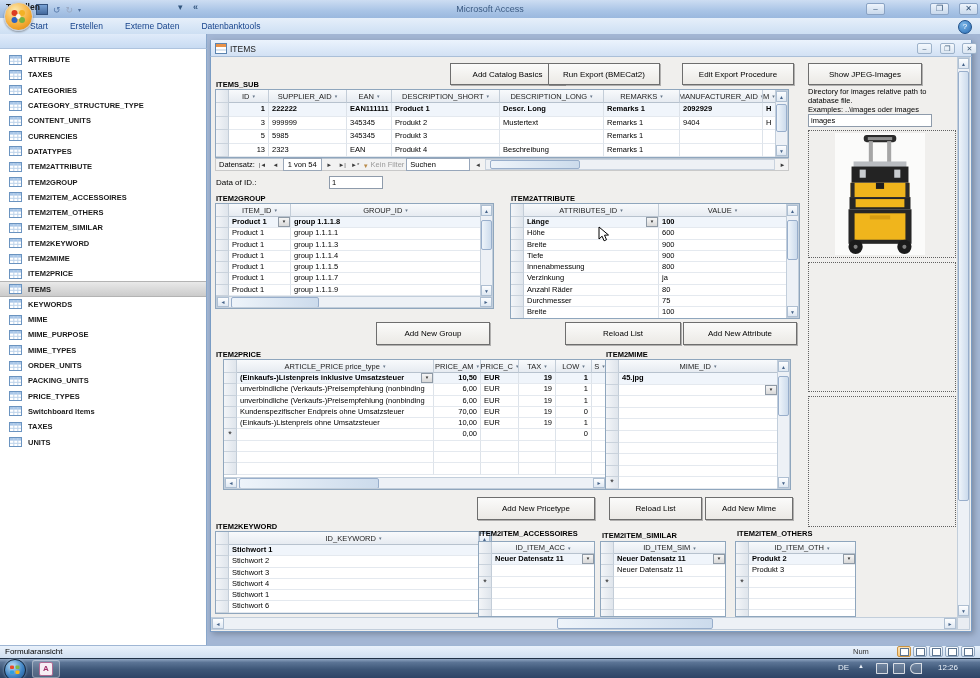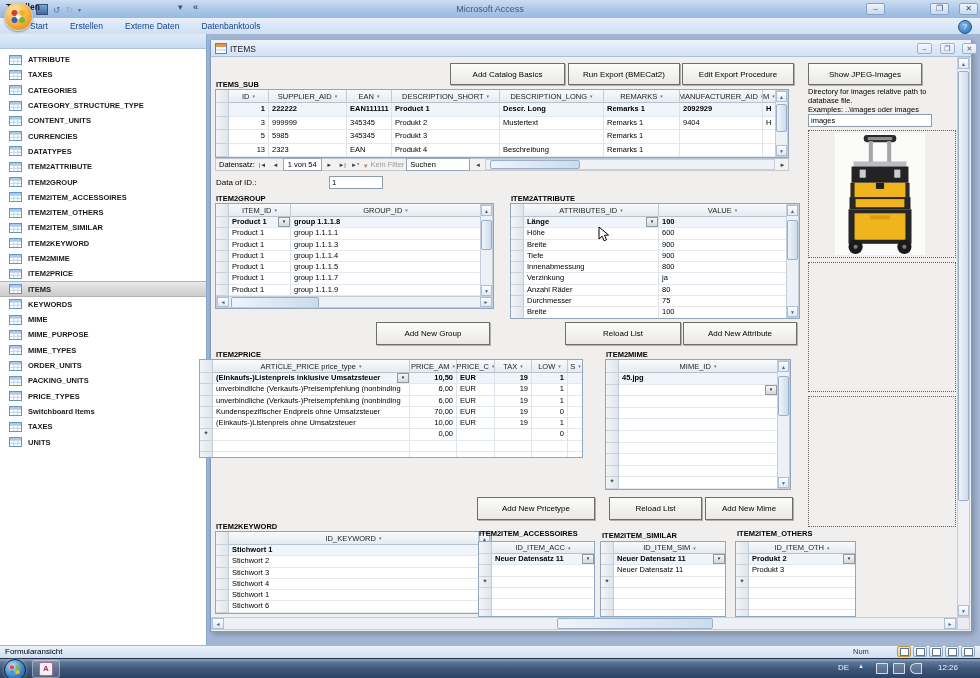--- a/index.html
+++ b/index.html
@@ -435,21 +435,21 @@
   <rect x="0.5" y="0.5" width="11" height="10" fill="#fff" stroke="#5b84b0"></rect>
   <rect x="1" y="1" width="10" height="3" fill="#e8924a"></rect>
   <line x1="1" y1="7" x2="11" y2="7" stroke="#b9cbdd"></line>
 </svg>
 <div class="abs form-title">ITEMS</div>
 <div class="abs fwbtn" style="left:917px;">–</div>
 <div class="abs fwbtn" style="left:940px;">❐</div>
 <div class="abs fwbtn" style="left:962px;">✕</div>
 
 <div class="abs btn3d" style="left:450px;top:63px;width:115px;height:22px;">Add Catalog Basics</div>
-<div class="abs btn3d" style="left:568px;top:63px;width:112px;height:22px;">Run Export (BMECat2)</div>
+<div class="abs btn3d" style="left:548px;top:63px;width:112px;height:22px;">Run Export (BMECat2)</div>
 <div class="abs btn3d" style="left:682px;top:63px;width:112px;height:22px;">Edit Export Procedure</div>
 <div class="abs btn3d" style="left:808px;top:63px;width:114px;height:22px;">Show JPEG-Images</div>
 
 <div class="abs lbl" style="left:216px;top:80px;">ITEMS_SUB</div>
 <div class="abs dsheet" style="left:215px;top:89px;width:574px;height:69px;">
   <div class="ds-body">
       <div class="ds-row ds-head" style="height:13px">
         <div class="ds-sel" style="width:13px;height:13px"></div>
         <div class="ds-hc" style="width:40px;height:13px">
           <span>ID</span>
@@ -698,21 +698,21 @@
       </div>
       <div class="sb-btn">▼</div>
     </div>
 </div>
 
 <div class="abs btn3d" style="left:376px;top:322px;width:114px;height:23px;">Add New Group</div>
 <div class="abs btn3d" style="left:565px;top:322px;width:116px;height:23px;">Reload List</div>
 <div class="abs btn3d" style="left:683px;top:322px;width:114px;height:23px;">Add New Attribute</div>
 
 <div class="abs lbl" style="left:216px;top:350px;">ITEM2PRICE</div>
-<div class="abs dsheet" style="left:199px;top:359px;width:384px;height:99px;">
+<div class="abs dsheet" style="left:223px;top:359px;width:384px;height:131px;">
   <div class="ds-body">
       <div class="ds-row ds-head" style="height:13px">
         <div class="ds-sel" style="width:13px;height:13px"></div>
         <div class="ds-hc" style="width:197px;height:13px">
           <span>ARTICLE_PRICE price_type</span>
           <span class="hdd">▾</span>
         </div>
         <div class="ds-hc" style="width:47px;height:13px">
           <span>PRICE_AM</span>
           <span class="hdd">▾</span>

